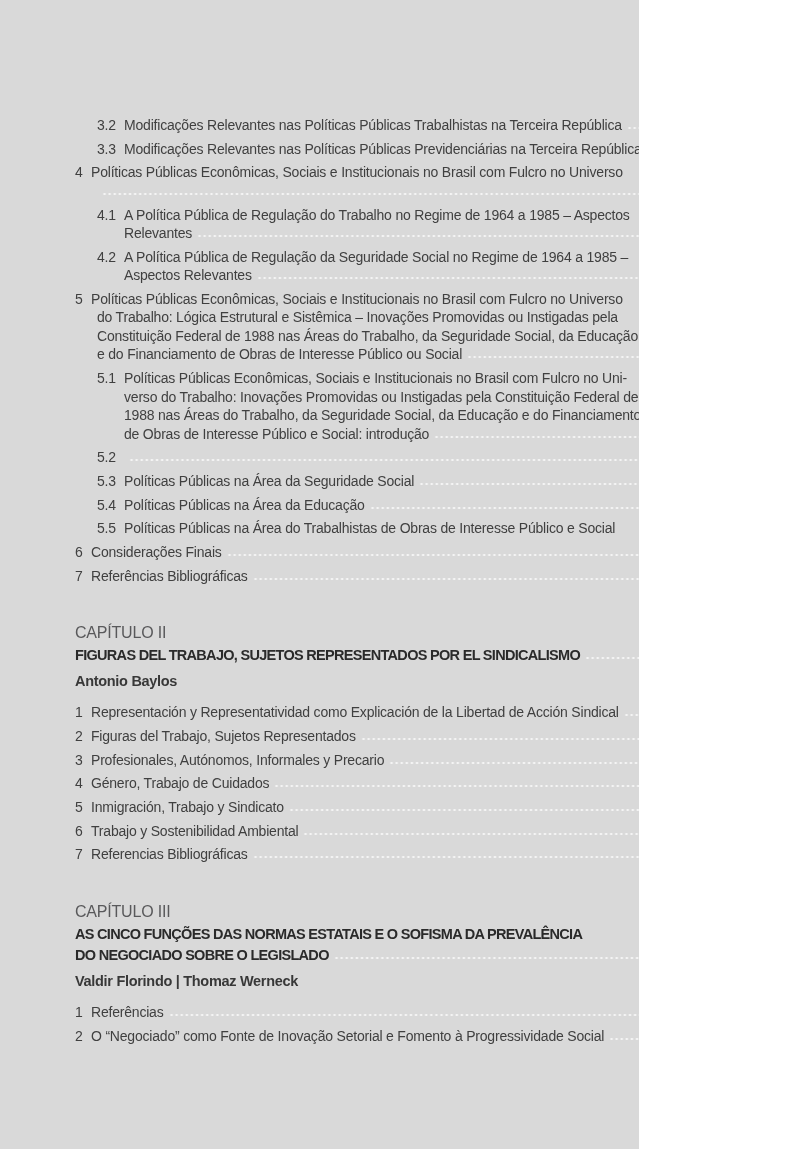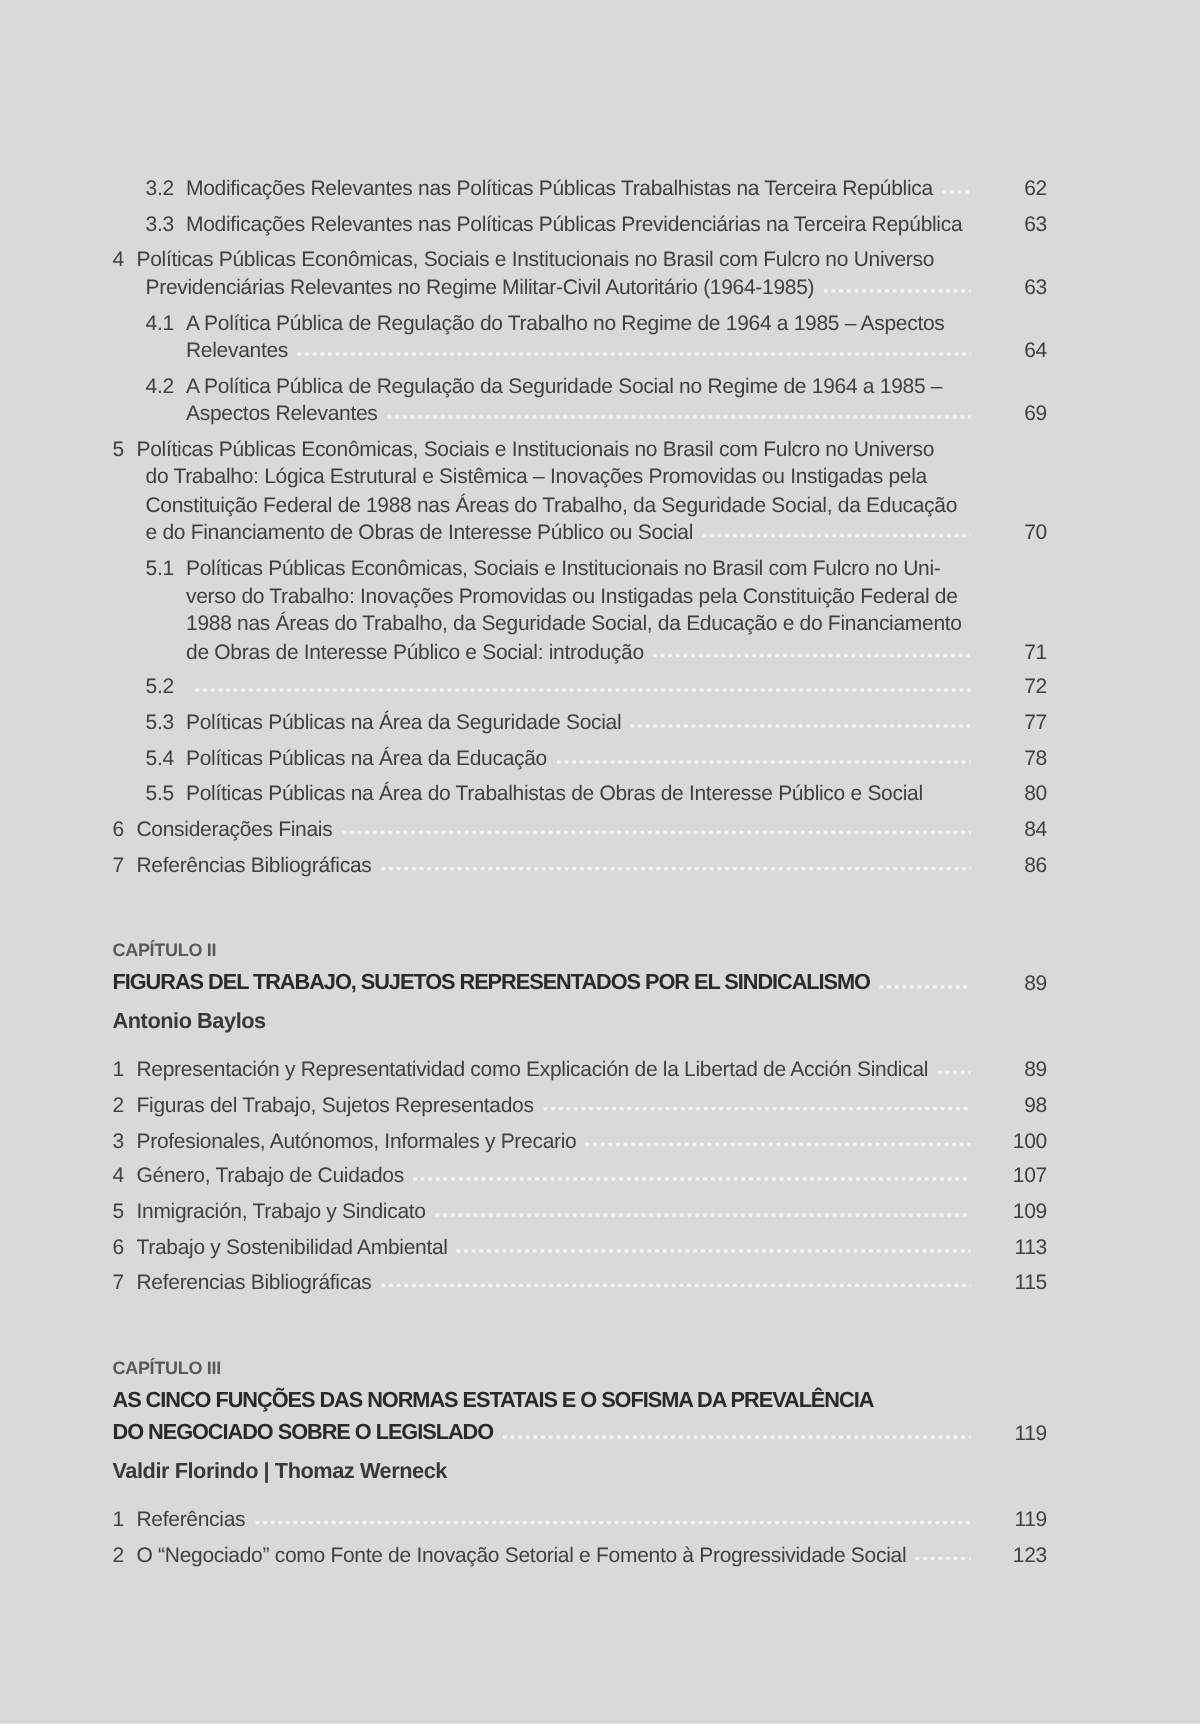--- a/index.html
+++ b/index.html
@@ -5,21 +5,21 @@
   :root{
     --bg-color:#d9d9d9;
     --text-color:#404040;
     --title-color:#2a2a2a;
     --chapter-label-color:#59595b;
     --dot-color:#f4f4f4;
   }
   html,body{margin:0;padding:0;}
   body{font-family:"Liberation Sans","DejaVu Sans",sans-serif;}
   .page{
-    width:800px;height:1149px;position:relative;overflow:hidden;
+    width:639px;height:1149px;position:relative;overflow:hidden;
     background:var(--bg-color);
   }
   .content{
     position:absolute;left:75px;top:0;width:623px;padding-top:116px;
     color:var(--text-color);
     font-size:14px;letter-spacing:-0.2px;
   }
   
   .entry{display:flex;align-items:flex-start;margin-bottom:5.2px;}
   .entry .num{flex:0 0 16px;line-height:18.5px;}
@@ -34,21 +34,21 @@
     flex:1 1 0;min-width:0;height:6px;align-self:flex-end;
     margin:0 3px 3.5px 5px;
     background-image:radial-gradient(circle,var(--dot-color) 1.15px,rgba(0,0,0,0) 1.5px);
     background-size:5.1px 6px;background-repeat:repeat-x;background-position:0 50%;
   }
   .leader.none{background:none;}
   .pg{flex:0 0 48px;text-align:right;line-height:18.5px;}
   
   .chapter{margin-top:38px;}
   .chapter-label{
-    font-size:12px;font-weight:bold;letter-spacing:-0.2px;
+    font-size:16px;font-weight:normal;letter-spacing:-0.2px;
     color:var(--chapter-label-color);line-height:20px;
   }
   .chapter-title{
     font-size:14.5px;font-weight:bold;letter-spacing:-0.7px;
     color:var(--title-color);margin-top:2px;
   }
   .chapter-title .t-line{line-height:21px;}
   .chapter-title .t-line.last{display:flex;align-items:flex-start;}
   .chapter-title .t-line .txt{flex:0 0 auto;white-space:nowrap;}
   .chapter-title .leader{margin-bottom:5px;}
@@ -83,21 +83,20 @@
                 <span class="leader none"></span>
                 <span class="pg">63</span>
               </div>
             </div>
           </div>
           <div class="entry lvl1">
             <span class="num">4</span>
             <div class="body">
               <div class="line"><span class="txt">Políticas Públicas Econômicas, Sociais e Institucionais no Brasil com Fulcro no Universo</span></div>
               <div class="line last">
-                <span class="txt">Previdenciárias Relevantes no Regime Militar-Civil Autoritário (1964-1985)</span>
                 <span class="leader"></span>
                 <span class="pg">63</span>
               </div>
             </div>
           </div>
           <div class="entry lvl2">
             <span class="num">4.1</span>
             <div class="body">
               <div class="line"><span class="txt">A Política Pública de Regulação do Trabalho no Regime de 1964 a 1985 – Aspectos</span></div>
               <div class="line last">

